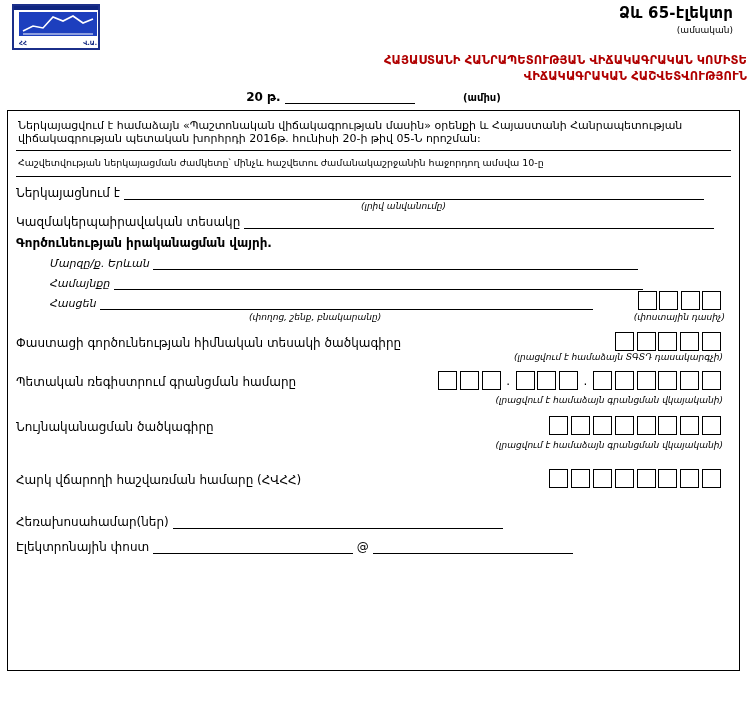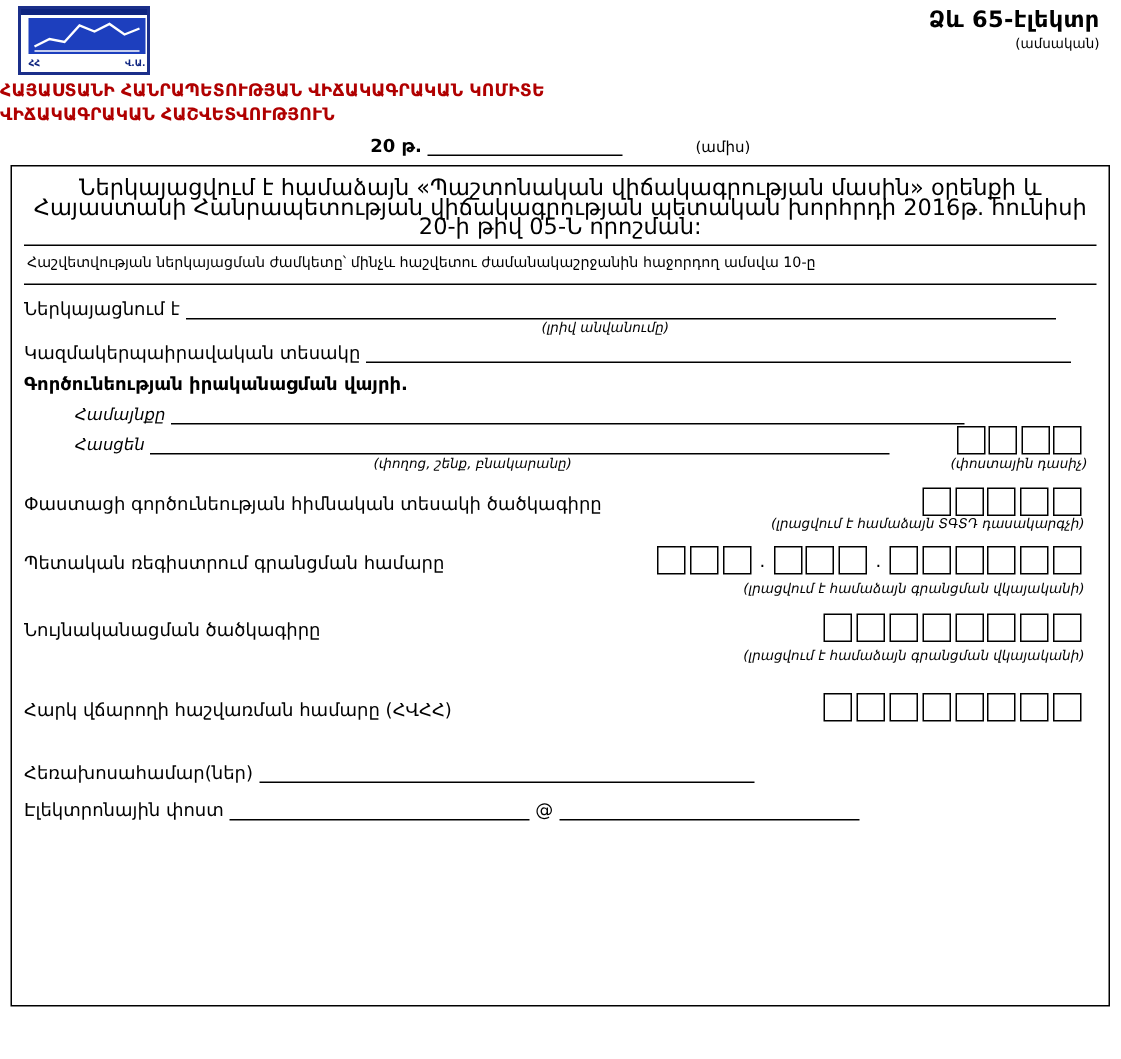--- a/index.html
+++ b/index.html
@@ -83,21 +83,21 @@
     font-weight: bold;
     letter-spacing: 0.2px;
   }
   .form-code .sub {
     font-size: 9px;
     margin-top: 3px;
   }
 
   
   .title-block {
-    text-align: left;
+    text-align: right;
     margin-top: 0px;
   }
   .t1 {
     font-size: 11.5px;
     font-weight: bold;
     color: #b00000;
     letter-spacing: 0.1px;
     line-height: 16px;
   }
   .t2 {
@@ -115,38 +115,37 @@
   }
   .date-row .u {
     display: inline-block;
     border-bottom: 1px solid #000;
     width: 130px;
     height: 12px;
     vertical-align: bottom;
   }
   .date-row .small {
     font-size: 10px;
-    font-weight: normal;
+    font-weight: bold;
     margin-left: 44px;
   }
 
   
   .box {
     position: relative;
     margin: 6px 7px 0 7px;
     border: 1px solid #000000;
     height: 561px;
     box-sizing: border-box;
     padding: 6px 8px 4px 8px;
   }
   .note {
-    font-size: 15px;
+    font-size: 11px;
     line-height: 13px;
     padding: 2px 2px 0 2px;
-    text-align: center;
   }
   .hr {
     border: 0;
     border-top: 1px solid #000;
     margin: 5px 0 4px 0;
   }
   .note2 {
     font-size: 9.5px;
     line-height: 13px;
     padding: 1px 2px 2px 2px;
@@ -266,20 +265,24 @@
 
     <div class="row" style="margin-top:4px;">
       <span class="label">Կազմակերպաիրավական  տեսակը</span>
       <span class="line" style="width:470px;"></span>
     </div>
 
     <div class="row" style="margin-top:7px;">
       <span class="label" style="font-weight:bold;">Գործունեության իրականացման վայրի.</span>
     </div>
 
+    <div class="indent">
+      <span>Մարզը/ք. Երևան</span>
+      <span class="line" style="width:485px;"></span>
+    </div>
 
     <div class="indent">
       <span>Համայնքը</span>
       <span class="line" style="width:529px;"></span>
     </div>
 
 
     <div class="indent" style="position:relative;">
       <span>Հասցեն</span>
       <span class="line" style="width:493px;"></span>

